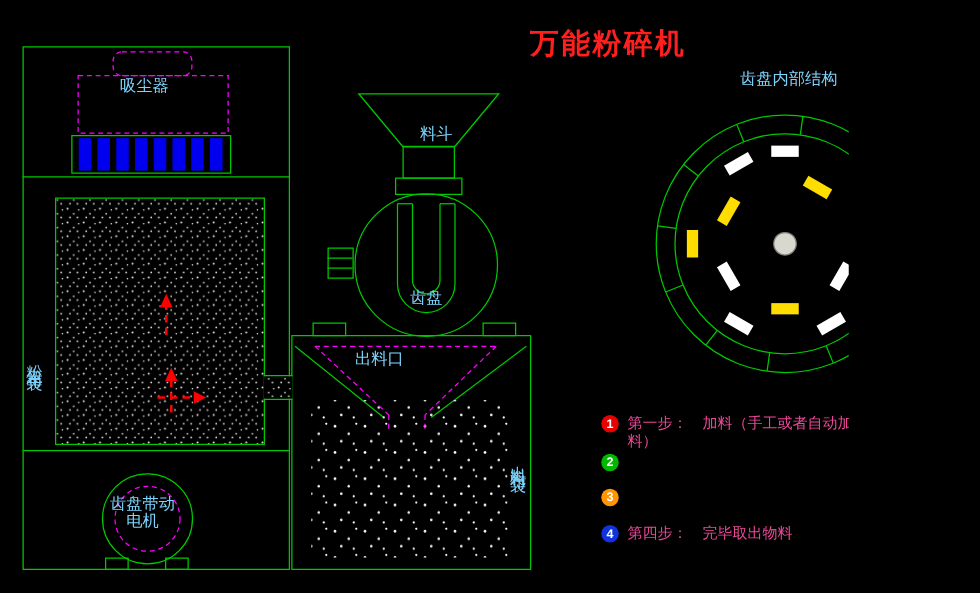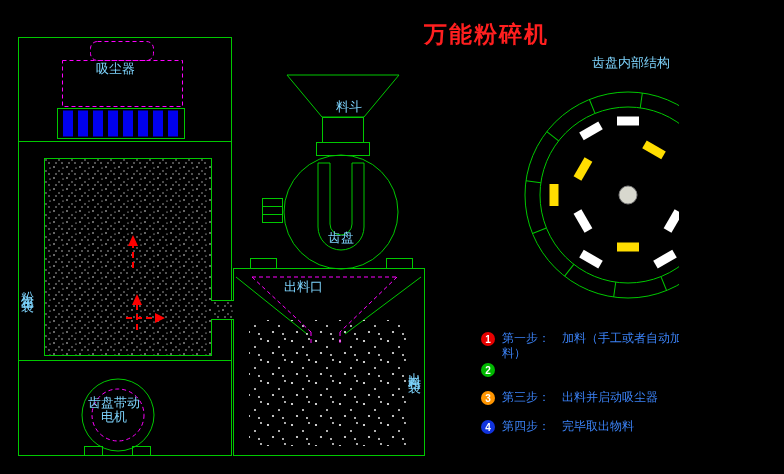--- a/index.html
+++ b/index.html
@@ -24,21 +24,21 @@
   .step { position:absolute; display:flex; gap:7px; align-items:flex-start; }
   .badge {
     width:14px; height:14px; border-radius:50%; color:#fff; font-size:10px;
     font-weight:bold; display:flex; align-items:center; justify-content:center;
     flex:none; margin-top:1px;
   }
   .b1 { background:#e60000; }
   .b2 { background:#00b800; }
   .b3 { background:#ff9500; }
   .b4 { background:#1133dd; }
-  .step-text { color:#3b82f6; font-size:12px; line-height:14.5px; width:202px; }
+  .step-text { color:#ec4899; font-size:12px; line-height:14.5px; width:202px; }
   .exit-btn {
     position:absolute; left:699px; top:404px; width:66px; height:27px;
     background:#b91c1c; border:2px outset #44dd44; color:#ffff00;
     font-weight:bold; font-size:14px; text-align:center; line-height:23px;
     letter-spacing:2px; cursor:pointer; box-sizing:border-box;
   }
 </style>
 </head>
 <body>
 
@@ -183,21 +183,20 @@
 
   <div class="step" style="left:481px;top:331px">
     <div class="badge b1">1</div>
     <div class="step-text">第一步：　加料（手工或者自动加料）</div>
   </div>
   <div class="step" style="left:481px;top:362px">
     <div class="badge b2">2</div>
   </div>
   <div class="step" style="left:481px;top:390px">
     <div class="badge b3">3</div>
-    <div class="step-text">第三步：　出料并启动吸尘器</div>
   </div>
   <div class="step" style="left:481px;top:419px">
     <div class="badge b4">4</div>
     <div class="step-text">第四步：　完毕取出物料</div>
   </div>
 
   <div class="exit-btn">退出</div>
 
 </div>
 

